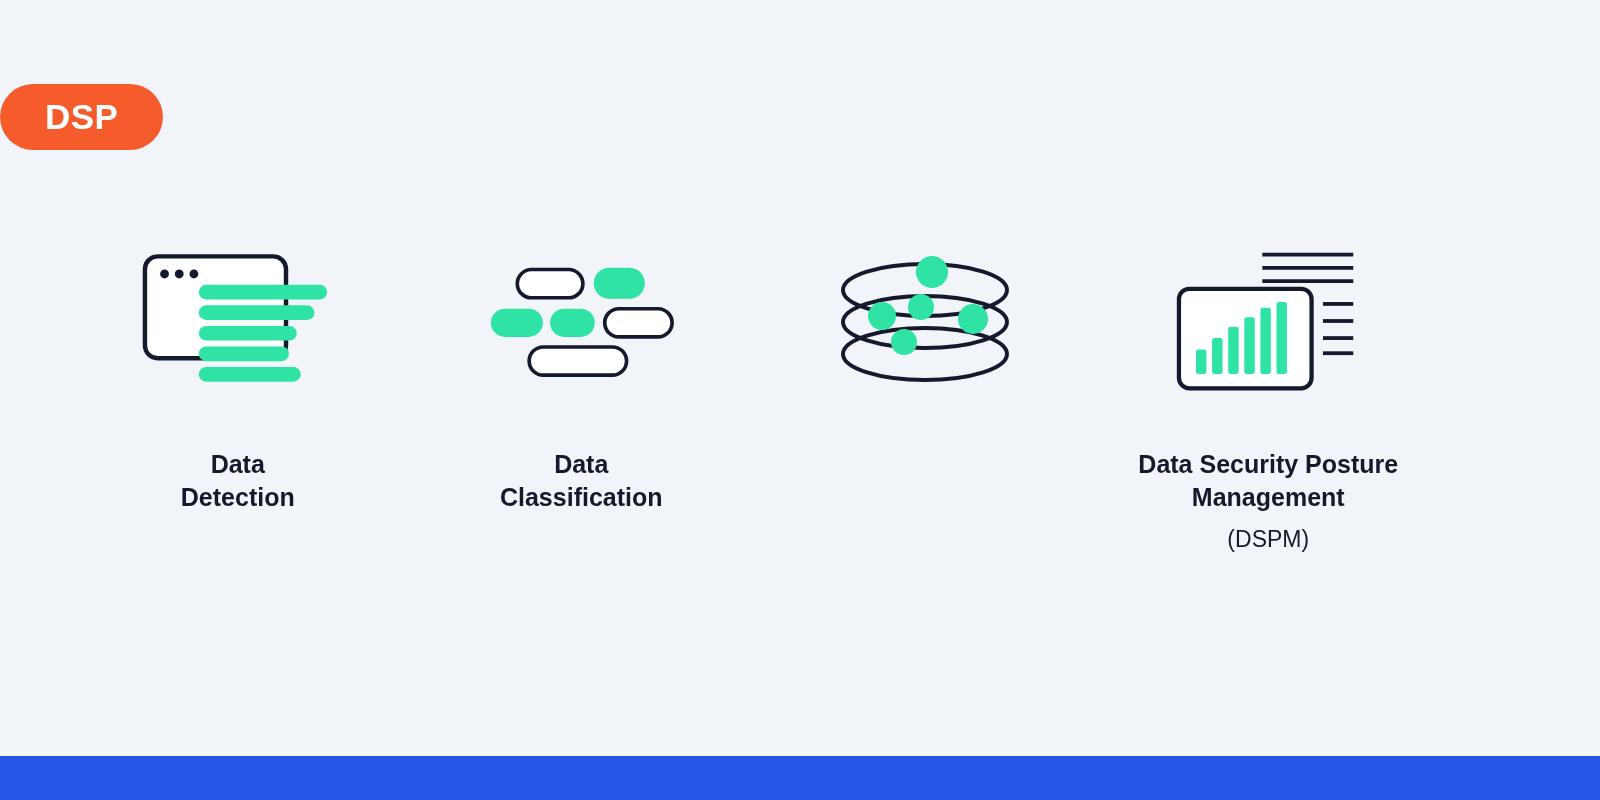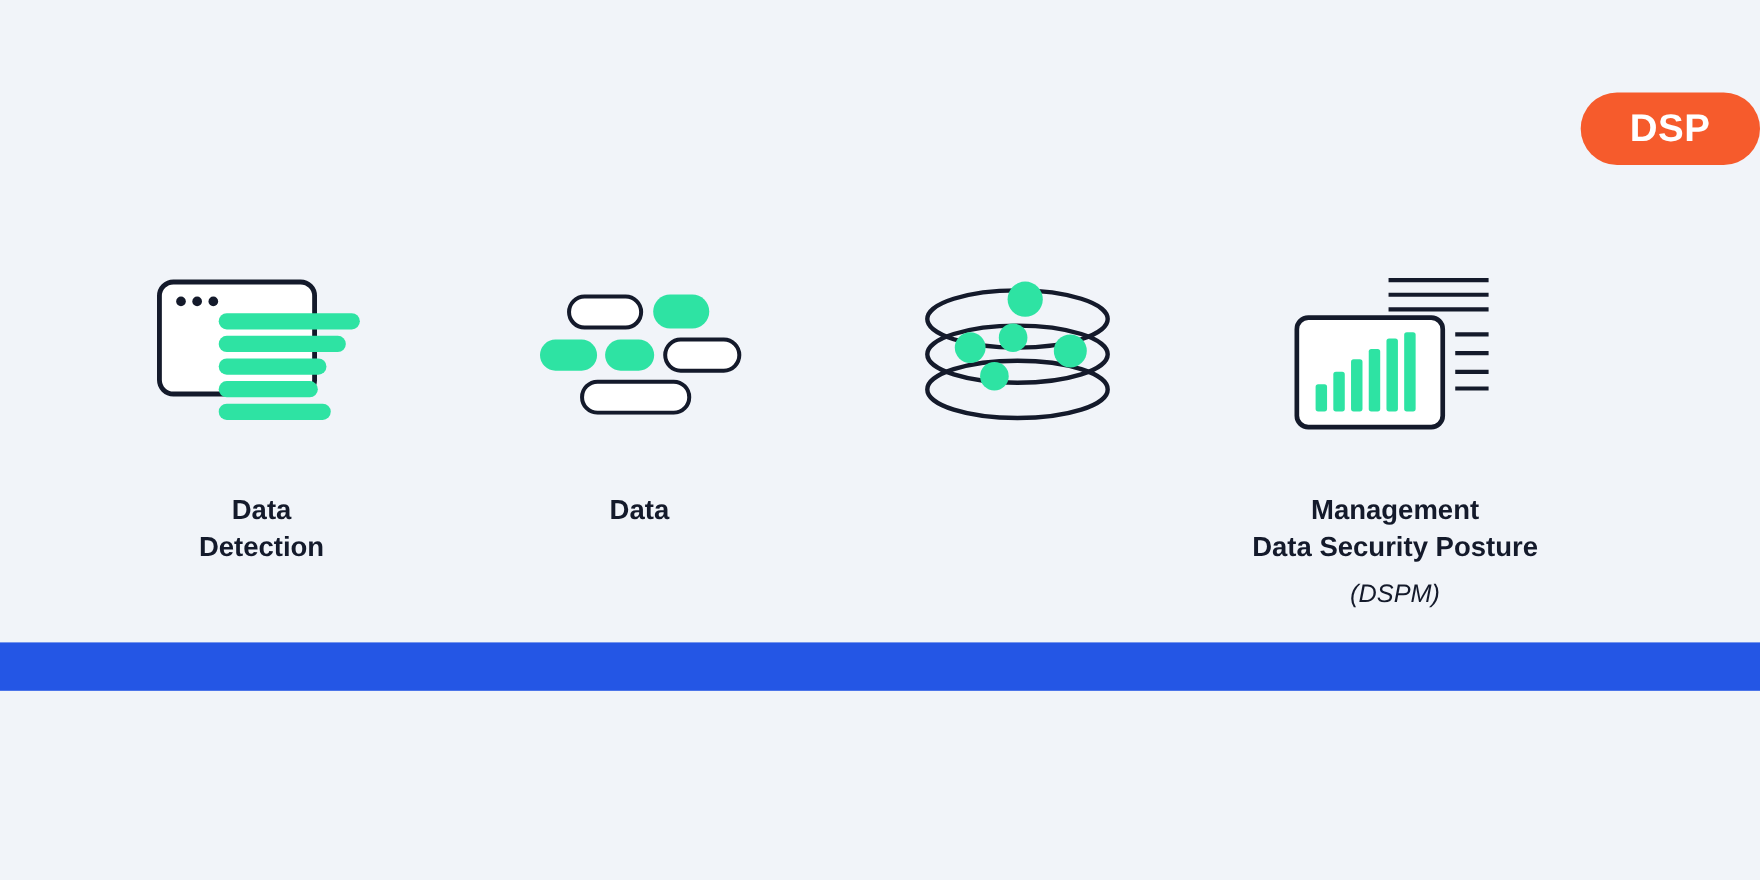--- a/index.html
+++ b/index.html
@@ -11,22 +11,22 @@
   }
   *{margin:0;padding:0;box-sizing:border-box;}
   html,body{width:1600px;height:800px;}
   body{
     font-family:"Liberation Sans", sans-serif;
     background:var(--bg);
     overflow:hidden;
   }
   .page{
     position:relative;
-    width:1600px;height:628px;
-    display:flex;flex-direction:column;align-items:flex-end;
+    width:1600px;height:800px;
+    display:flex;flex-direction:column;align-items:flex-start;
   }
   .badge{
     margin-top:84px;
     background:var(--orange);
     color:#ffffff;
     font-size:35px;font-weight:700;
     padding:13px 45px;
     border-radius:40px;
     letter-spacing:0.5px;
   }
@@ -61,21 +61,20 @@
     text-align:center;
     line-height:1.32;
   }
   .label .line{display:block;}
   .label-sub{
     margin-top:12px;
     font-size:23px;
     font-weight:400;
     color:var(--ink);
     text-align:center;
-    font-style:italic;
   }
   .bottom-bar{
     position:absolute;left:0;bottom:0;
     width:100%;height:44px;
     background:var(--blue);
   }
   svg{display:block;}
 </style>
 </head>
 <body>
@@ -113,20 +112,21 @@
           <rect x="32" y="5" width="72" height="31" rx="15.5" fill="#ffffff" stroke="var(--ink)" stroke-width="4"></rect>
           <rect x="116" y="3" width="56" height="34" rx="17" fill="var(--green)"></rect>
           <rect x="3" y="48" width="57" height="31" rx="15.5" fill="var(--green)"></rect>
           <rect x="68" y="48" width="49" height="31" rx="15.5" fill="var(--green)"></rect>
           <rect x="128" y="48" width="74" height="31" rx="15.5" fill="#ffffff" stroke="var(--ink)" stroke-width="4"></rect>
           <rect x="45" y="90" width="107" height="31" rx="15.5" fill="#ffffff" stroke="var(--ink)" stroke-width="4"></rect>
         </svg>
       </div>
       <div class="label">
         <span class="line">Data</span>
+        <span class="line">Classification</span>
       </div>
     </div>
 
     <div class="feature">
       <div class="icon-box">
         <svg width="200" height="134" viewBox="0 0 200 134">
           <ellipse cx="100" cy="36" rx="82" ry="26" fill="none" stroke="var(--ink)" stroke-width="4"></ellipse>
           <ellipse cx="100" cy="68" rx="82" ry="26" fill="none" stroke="var(--ink)" stroke-width="4"></ellipse>
           <ellipse cx="100" cy="100" rx="82" ry="26" fill="none" stroke="var(--ink)" stroke-width="4"></ellipse>
           <circle cx="107" cy="18" r="16" fill="var(--green)"></circle>
@@ -153,22 +153,22 @@
           <rect x="4" y="42" width="140" height="105" rx="11" fill="#ffffff" stroke="var(--ink)" stroke-width="4.5"></rect>
           <rect x="22" y="106" width="11" height="26" rx="2.5" fill="var(--green)"></rect>
           <rect x="39" y="94" width="11" height="38" rx="2.5" fill="var(--green)"></rect>
           <rect x="56" y="82" width="11" height="50" rx="2.5" fill="var(--green)"></rect>
           <rect x="73" y="72" width="11" height="60" rx="2.5" fill="var(--green)"></rect>
           <rect x="90" y="62" width="11" height="70" rx="2.5" fill="var(--green)"></rect>
           <rect x="107" y="56" width="11" height="76" rx="2.5" fill="var(--green)"></rect>
         </svg>
       </div>
       <div class="label">
+        <span class="line">Data Security Posture</span>
         <span class="line">Management</span>
-        <span class="line">Data Security Posture</span>
       </div>
       <div class="label-sub">(DSPM)</div>
     </div>
 
   </div>
 
   <div class="bottom-bar"></div>
 </div>
 
 </body></html>

